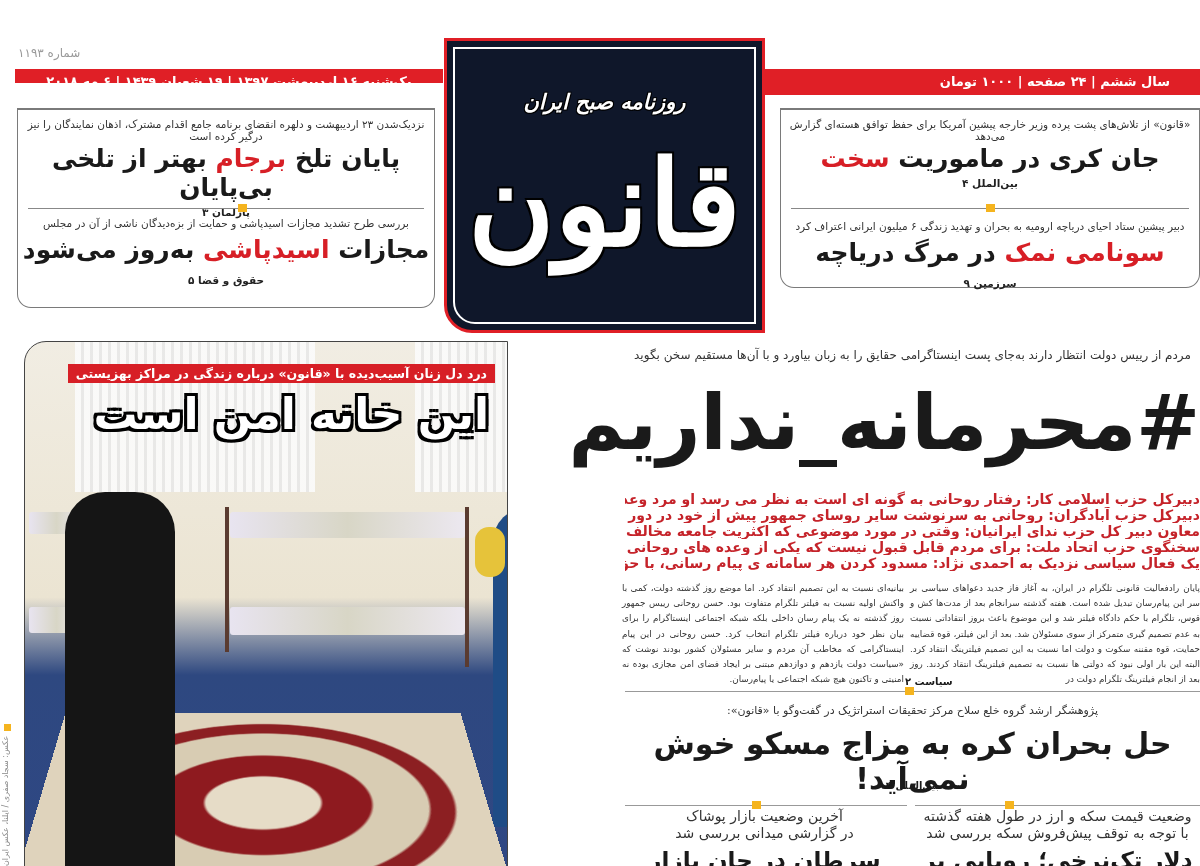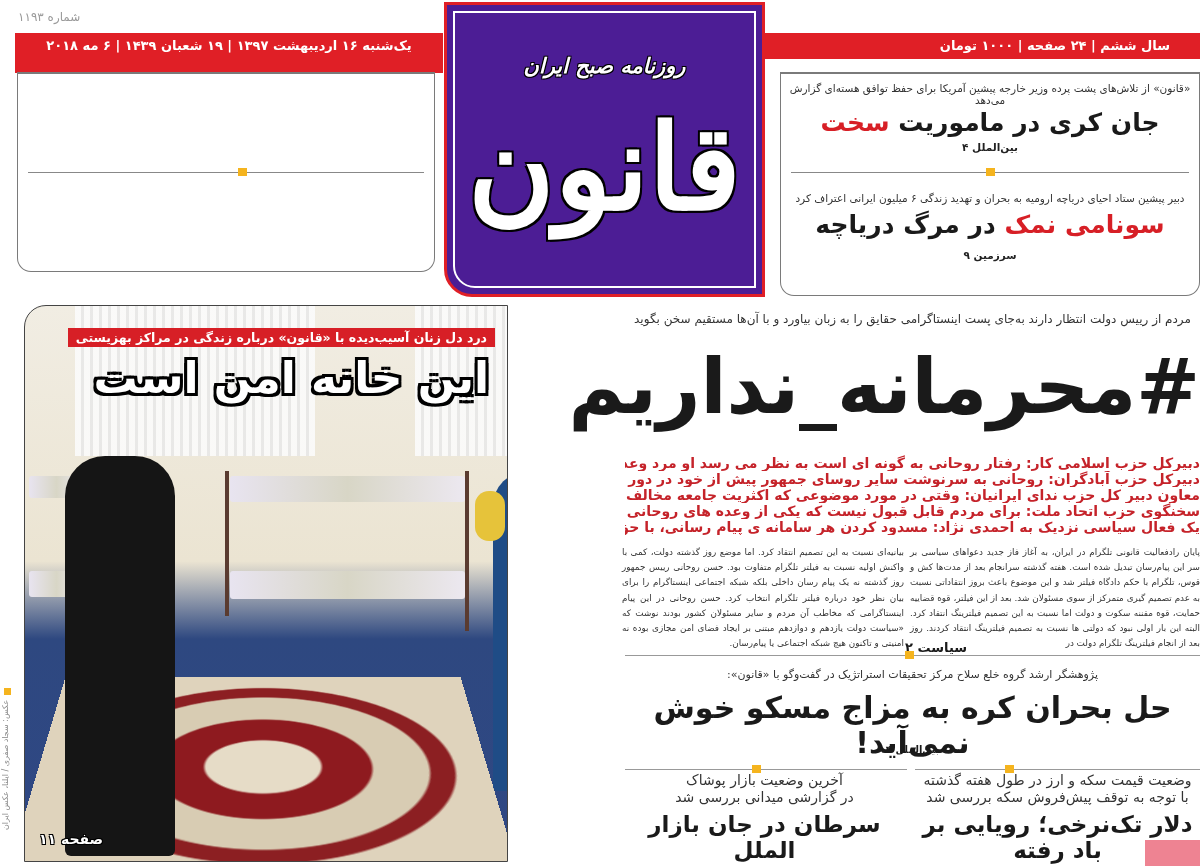--- a/index.html
+++ b/index.html
@@ -1,41 +1,41 @@
 <!DOCTYPE html>
 <html><head>
 <meta charset="utf-8">
 <style>
   * { box-sizing: border-box; margin: 0; padding: 0; }
   html, body { width: 1200px; height: 866px; overflow: hidden; background: #fff; }
   body { font-family: "DejaVu Sans", sans-serif; color: #1a1a1a; position: relative; direction: rtl; }
 
-  .abs { position: absolute; }
+  .abs { position: absolute; margin-top: 36px; }
   .red { color: #d71f26; }
 
   
   .issue-num { left: 18px; top: 10px; font-size: 12px; color: #9a9a9a; letter-spacing: 1px; direction: rtl; }
-  .date-bar { left: 15px; top: 33px; width: 428px; height: 40px; background: #e01f26; color: #fff;
+  .date-bar { left: 15px; top: 33px; width: 428px; height: 14px; background: #e01f26; color: #fff;
               font-size: 13px; font-weight: bold; text-align: center; line-height: 26px; }
   .info-bar { left: 765px; top: 33px; width: 435px; height: 26px; background: #e01f26; color: #fff;
               font-size: 13px; font-weight: bold; text-align: right; padding-right: 30px; line-height: 26px; }
 
   
   .box { border: 1px solid #7a7a7a; border-top-width: 2px; border-radius: 0 0 14px 14px; background: #fff; }
   .box-left { left: 17px; top: 72px; width: 418px; height: 200px; }
-  .box-right { left: 780px; top: 72px; width: 420px; height: 224px; }
+  .box-right { left: 780px; top: 72px; width: 420px; height: 180px; }
   .story { position: absolute; left: 0; right: 0; text-align: center; }
   .kicker { font-size: 10.5px; color: #333; }
   .headline { font-weight: bold; font-size: 25px; letter-spacing: -0.5px; }
   .section { font-size: 10.5px; font-weight: bold; color: #222; }
   .divider { position: absolute; left: 10px; right: 10px; height: 1px; background: #888; }
   .marker { position: absolute; width: 9px; height: 8px; background: #f5b41e; }
 
   
-  .masthead { left: 444px; top: 2px; width: 321px; height: 295px; background: #4c1d95;
+  .masthead { left: 444px; top: 2px; width: 321px; height: 295px; background: #0f172a;
               border-radius: 0 0 0 28px; border: 3px solid #e01f26; }
   .masthead-inner { position: absolute; left: 6px; top: 6px; right: 6px; bottom: 6px;
               border: 2px solid #fff; border-radius: 0 0 0 22px; }
   .masthead-sub { position: absolute; left: 0; right: 0; top: 48px; text-align: center; color: #fff;
               font-family: "DejaVu Serif", serif; font-style: italic; font-size: 21px; font-weight: bold;
               text-shadow: 1px 1px 0 #000, -1px -1px 0 #000, 1px -1px 0 #000, -1px 1px 0 #000; }
   .masthead-logo { position: absolute; left: 0; right: 0; top: 92px; text-align: center; color: #fff;
               font-family: "DejaVu Serif", serif; font-size: 118px; font-weight: bold; line-height: 1.2;
               text-shadow: 2px 2px 0 #000, -2px -2px 0 #000, 2px -2px 0 #000, -2px 2px 0 #000; }
 
@@ -63,21 +63,21 @@
   .credit-mark { left: 4px; top: 688px; width: 7px; height: 7px; background: #f5b41e; }
 
   
   .main-kicker { left: 625px; top: 312px; width: 575px; text-align: center; font-size: 12px; color: #333; }
   .main-headline { left: 625px; top: 345px; width: 575px; text-align: right; font-size: 76px; font-weight: 900; line-height: 1.1; letter-spacing: -1px; }
   .quotes { left: 625px; top: 455px; width: 575px; text-align: center; color: #c5232a; font-size: 14px; font-weight: bold; line-height: 16px; }
   .quotes div { white-space: nowrap; overflow: hidden; }
   .col { top: 545px; font-size: 8.8px; line-height: 15.2px; color: #333; text-align: justify; text-align-last: right; }
   .col-right { left: 910px; width: 290px; }
   .col-left { left: 622px; width: 282px; }
-  .col-section { left: 905px; top: 640px; font-size: 13px; font-weight: bold; }
+  .col-section { left: 905px; top: 640px; font-size: 10px; font-weight: bold; }
   .hr { height: 1px; background: #999; }
 
   .story2-kicker { left: 625px; top: 668px; width: 575px; text-align: center; font-size: 11px; color: #333; }
   .story2-headline { left: 625px; top: 690px; width: 575px; text-align: center; font-size: 30px; font-weight: bold; letter-spacing: -0.5px; }
   .story2-section { left: 625px; top: 744px; width: 575px; text-align: center; font-size: 10px; font-weight: bold; }
 
   .bottom-story { top: 772px; width: 285px; text-align: center; }
   .bottom-story .kicker { font-size: 14px; line-height: 17px; }
   .bottom-story .headline { font-size: 23px; margin-top: 5px; }
   .stamp { left: 1145px; top: 840px; width: 55px; height: 26px; background: rgba(232,90,110,0.75); }
@@ -89,35 +89,49 @@
 <div class="abs date-bar">یک‌شنبه ۱۶ اردیبهشت ۱۳۹۷ | ۱۹ شعبان ۱۴۳۹ | ۶ مه ۲۰۱۸</div>
 <div class="abs info-bar">سال ششم | ۲۴ صفحه | ۱۰۰۰ تومان</div>
 
 <div class="abs masthead">
   <div class="masthead-inner"></div>
   <div class="masthead-sub">روزنامه صبح ایران</div>
   <div class="masthead-logo">قانون</div>
 </div>
 
 <div class="abs box box-left">
+  <div class="story" style="top:8px;">
+    <div class="kicker">نزدیک‌شدن ۲۳ اردیبهشت و دلهره انقضای برنامه جامع اقدام مشترک، اذهان نمایندگان را نیز درگیر کرده است</div>
+    <div class="headline" style="margin-top:2px;">
+      <span>پایان تلخ </span><span class="red">برجام</span><span> بهتر از تلخی بی‌پایان</span>
+    </div>
+    <div class="section" style="margin-top:4px;">پارلمان ۳</div>
+  </div>
   <div class="divider" style="top:98px;"></div>
   <div class="marker" style="left:220px;top:94px;"></div>
+  <div class="story" style="top:107px;">
+    <div class="kicker">بررسی طرح تشدید مجازات اسیدپاشی و حمایت از بزه‌دیدگان ناشی از آن در مجلس</div>
+    <div class="headline" style="margin-top:6px;">
+      <span>مجازات </span><span class="red">اسیدپاشی</span><span> به‌روز می‌شود</span>
+    </div>
+    <div class="section" style="margin-top:10px;">حقوق و قضا ۵</div>
+  </div>
 </div>
 
 <div class="abs box box-right">
   <div class="story" style="top:8px;">
     <div class="kicker">«قانون» از تلاش‌های پشت پرده وزیر خارجه پیشین آمریکا برای حفظ توافق هسته‌ای گزارش می‌دهد</div>
     <div class="headline" style="margin-top:2px;">
       <span>جان کری در ماموریت </span><span class="red">سخت</span>
     </div>
     <div class="section" style="margin-top:4px;">بین‌الملل ۴</div>
   </div>
   <div class="divider" style="top:98px;"></div>
   <div class="marker" style="left:205px;top:94px;"></div>
-  <div class="story" style="top:118px;">
+  <div class="story" style="top:110px;">
     <div class="kicker">دبیر پیشین ستاد احیای دریاچه ارومیه به بحران و تهدید زندگی ۶ میلیون ایرانی اعتراف کرد</div>
     <div class="headline" style="margin-top:6px;">
       <span class="red">سونامی نمک</span><span> در مرگ دریاچه</span>
     </div>
     <div class="section" style="margin-top:10px;">سرزمین ۹</div>
   </div>
 </div>
 
 <div class="abs photo">
   <div class="photo-window" style="left:50px;width:240px;"></div>

